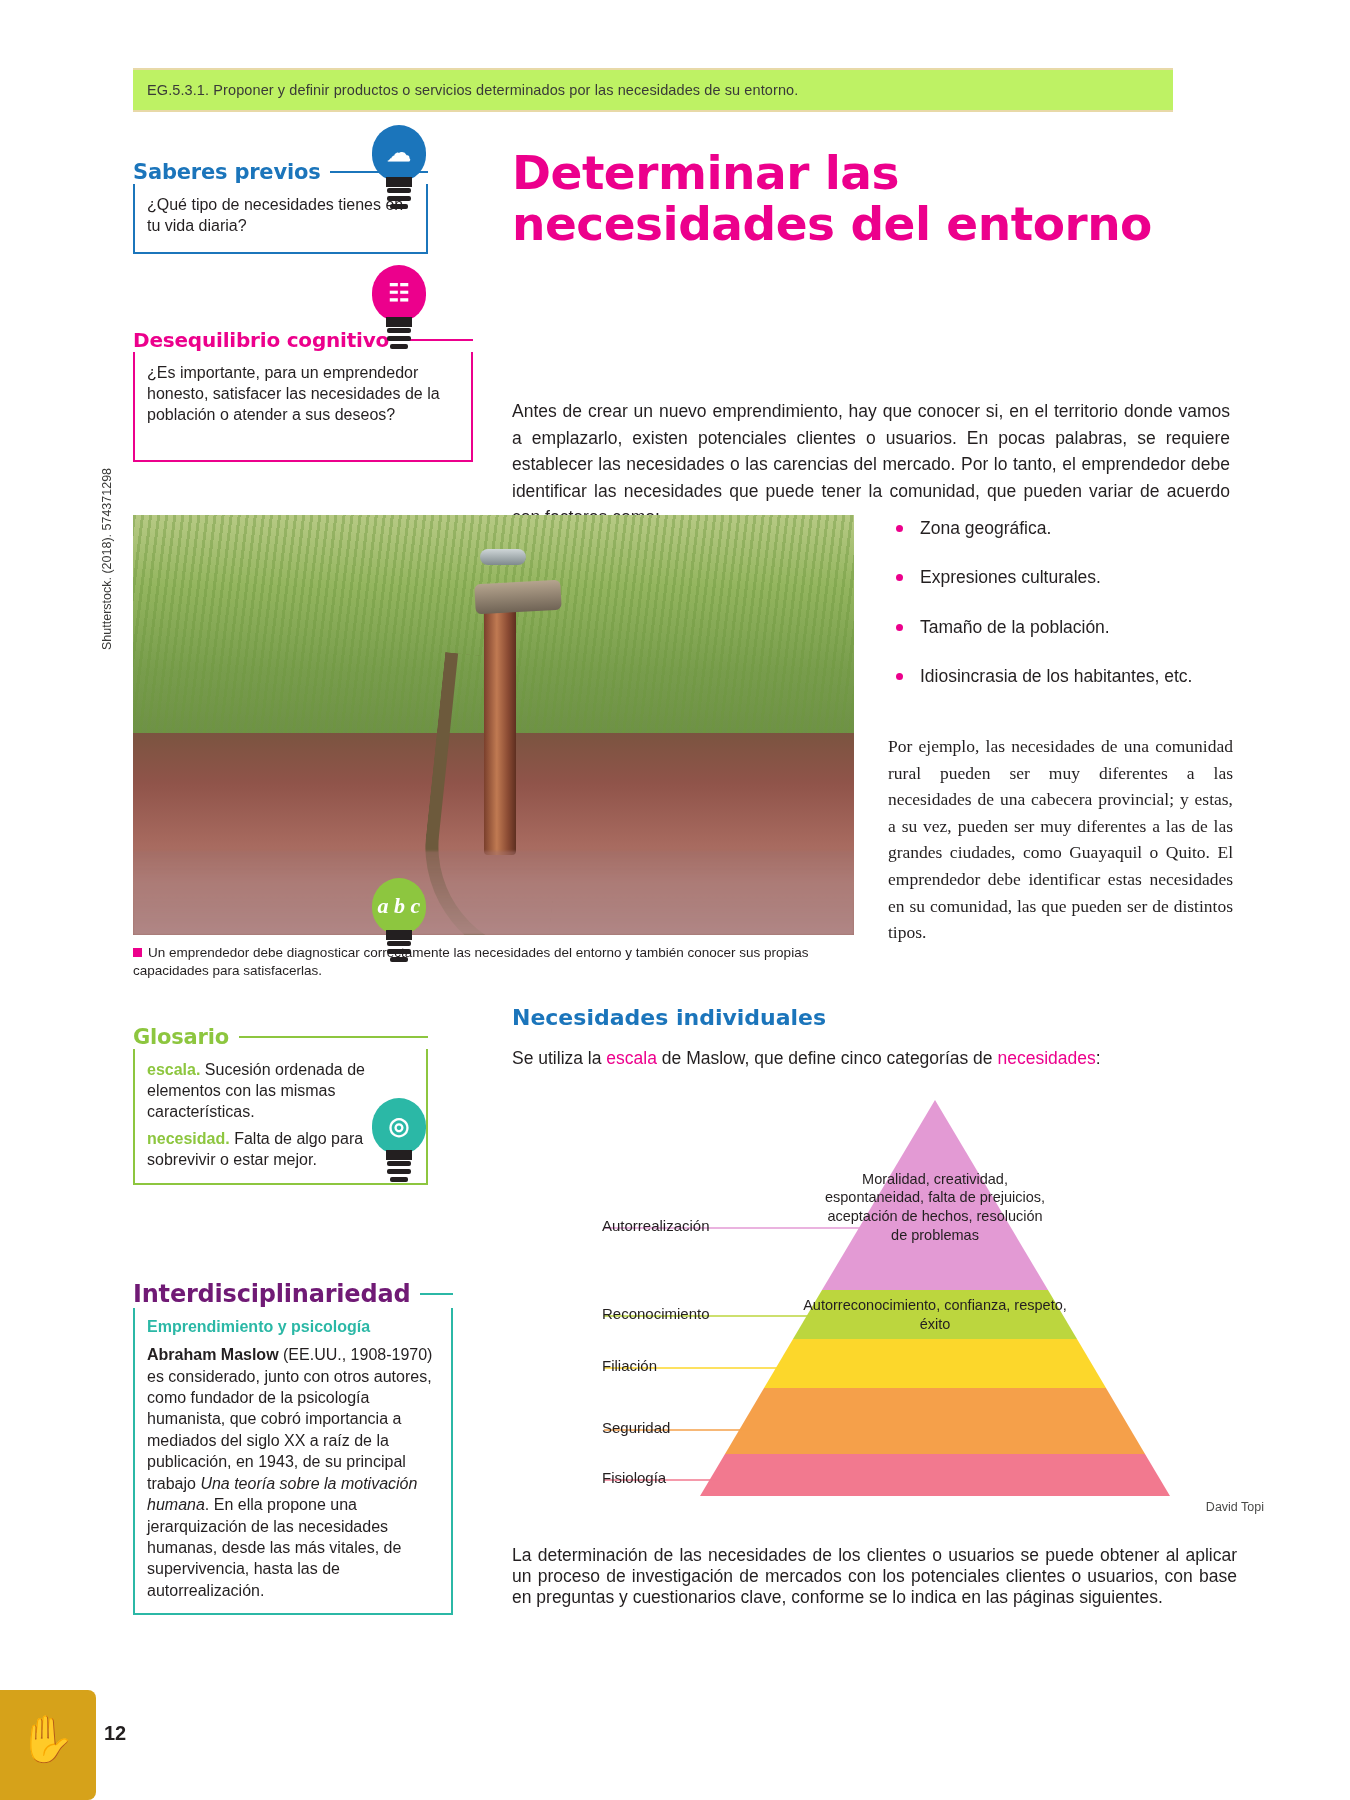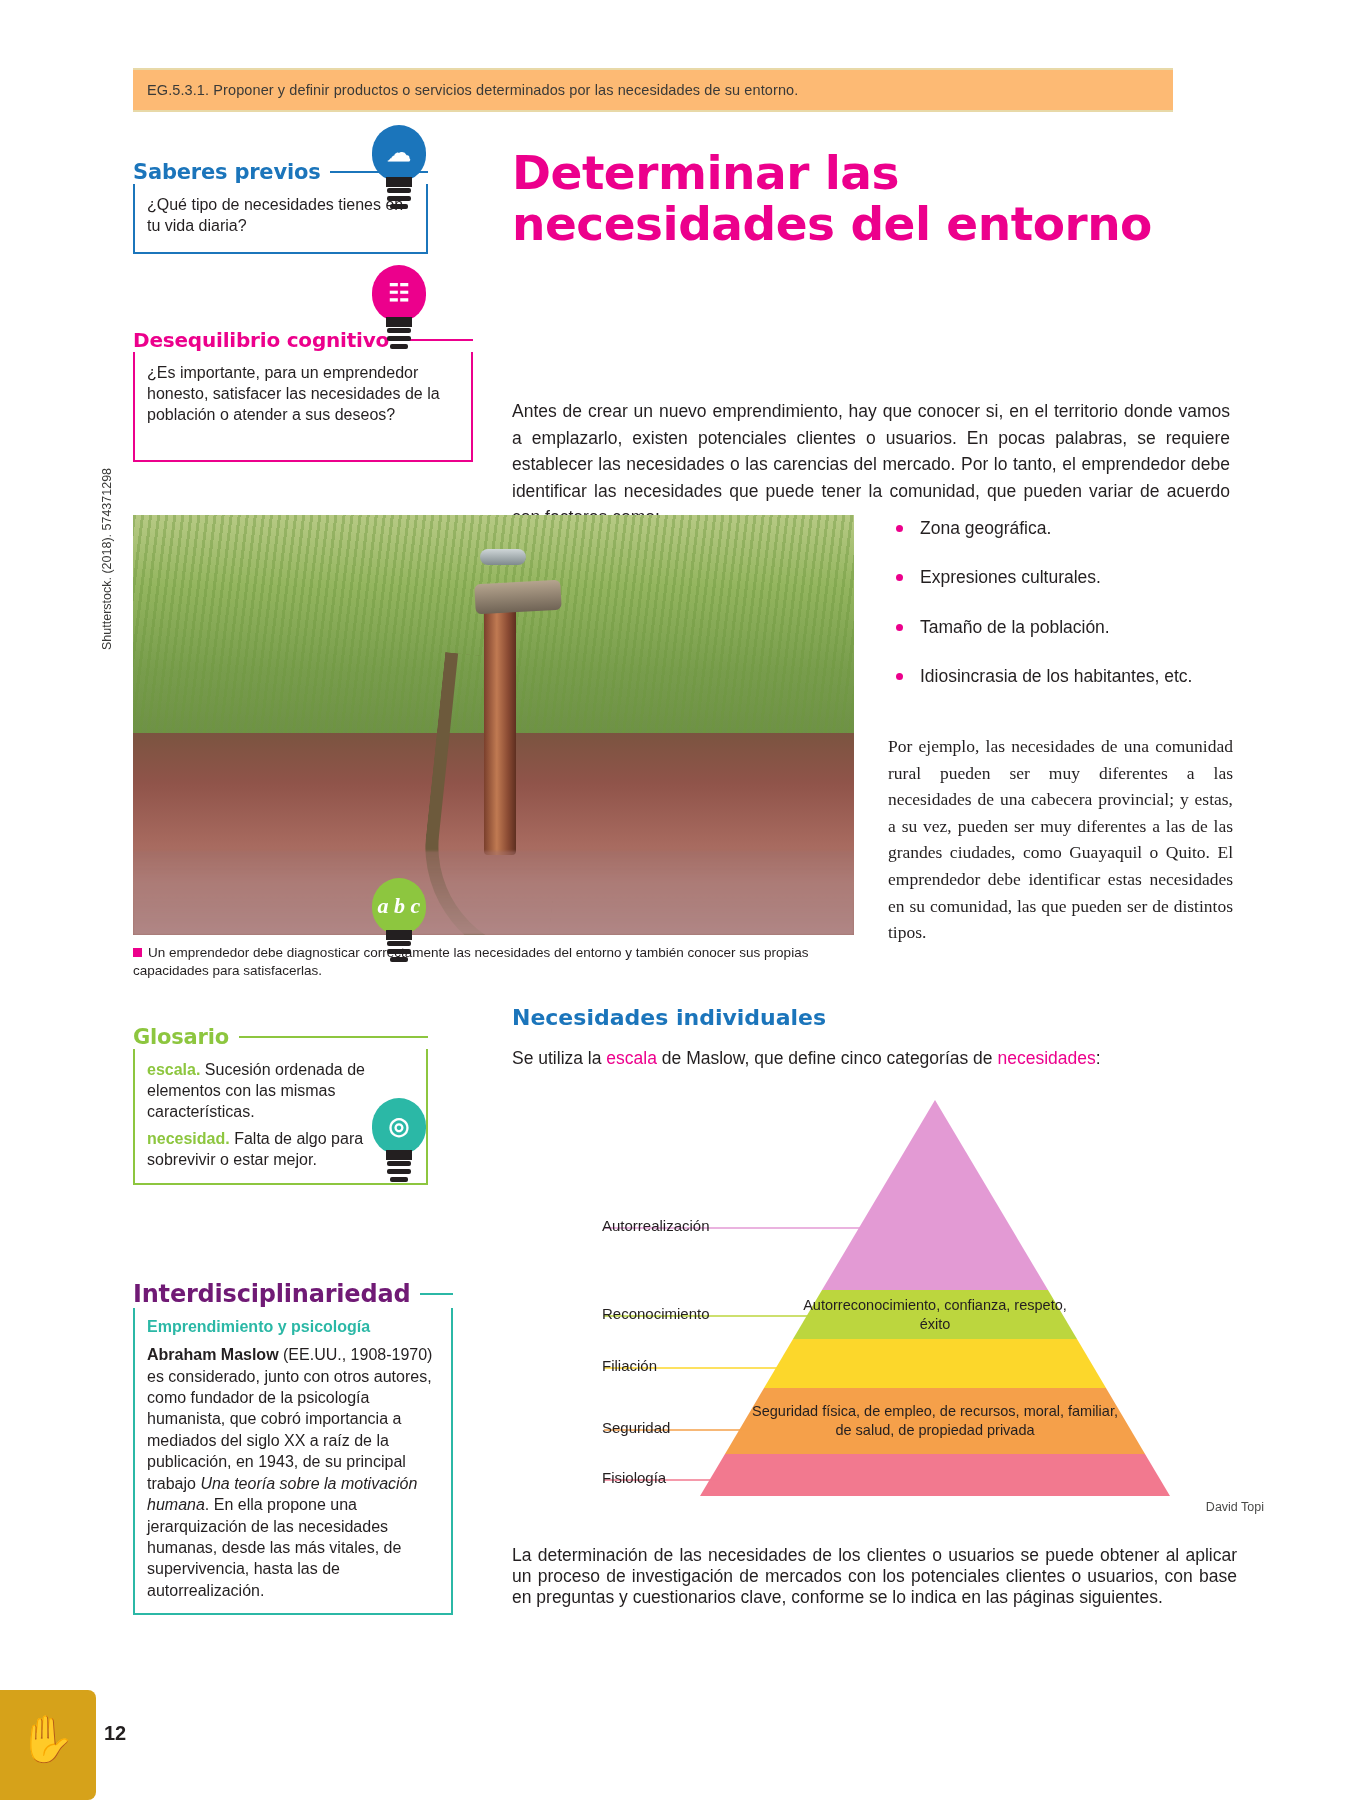--- a/index.html
+++ b/index.html
@@ -16,21 +16,21 @@
     overflow: hidden;
   }
 
   
   .std-bar {
     position: absolute;
     left: 133px;
     top: 68px;
     width: 1040px;
     height: 44px;
-    background: #fdba74;
+    background: #bef264;
     border-top: 2px solid #e8d9a8;
     border-bottom: 2px solid #e8d9a8;
     box-sizing: border-box;
     display: flex;
     align-items: center;
     padding-left: 14px;
     text-align: center;
   }
   .std-bar span {
     font-size: 14.5px;
@@ -496,22 +496,22 @@
 
     <polygon points="125,354 545,354 570,396 100,396" fill="#f2798f"></polygon>
 
     <line x1="4" y1="128" x2="272" y2="128" stroke="#e39ad4" stroke-width="1.6"></line>
     <line x1="4" y1="216" x2="216" y2="216" stroke="#bcd63e" stroke-width="1.6"></line>
     <line x1="4" y1="268" x2="186" y2="268" stroke="#fcd72b" stroke-width="1.6"></line>
     <line x1="4" y1="330" x2="152" y2="330" stroke="#f5a04a" stroke-width="1.6"></line>
     <line x1="4" y1="380" x2="118" y2="380" stroke="#f2798f" stroke-width="1.6"></line>
   </svg>
 
+  <div class="pyr-row" style="left:222px; top:28px; width:226px; height:158px;">Moralidad, creatividad, espontaneidad, falta de prejuicios, aceptación de hechos, resolución de problemas</div>
   <div class="pyr-row" style="left:200px; top:192px; width:270px; height:46px;">Autorreconocimiento, confianza, respeto, éxito</div>
-  <div class="pyr-row" style="left:150px; top:290px; width:370px; height:62px;">Seguridad física, de empleo, de recursos, moral, familiar, de salud, de propiedad privada</div>
 
   <div class="lbl" style="left:2px; top:117px;">Autorrealización</div>
   <div class="lbl" style="left:2px; top:205px;">Reconocimiento</div>
   <div class="lbl" style="left:2px; top:257px;">Filiación</div>
   <div class="lbl" style="left:2px; top:319px;">Seguridad</div>
   <div class="lbl" style="left:2px; top:369px;">Fisiología</div>
 
   <div class="pyr-credit">David Topi</div>
 </div>
 

